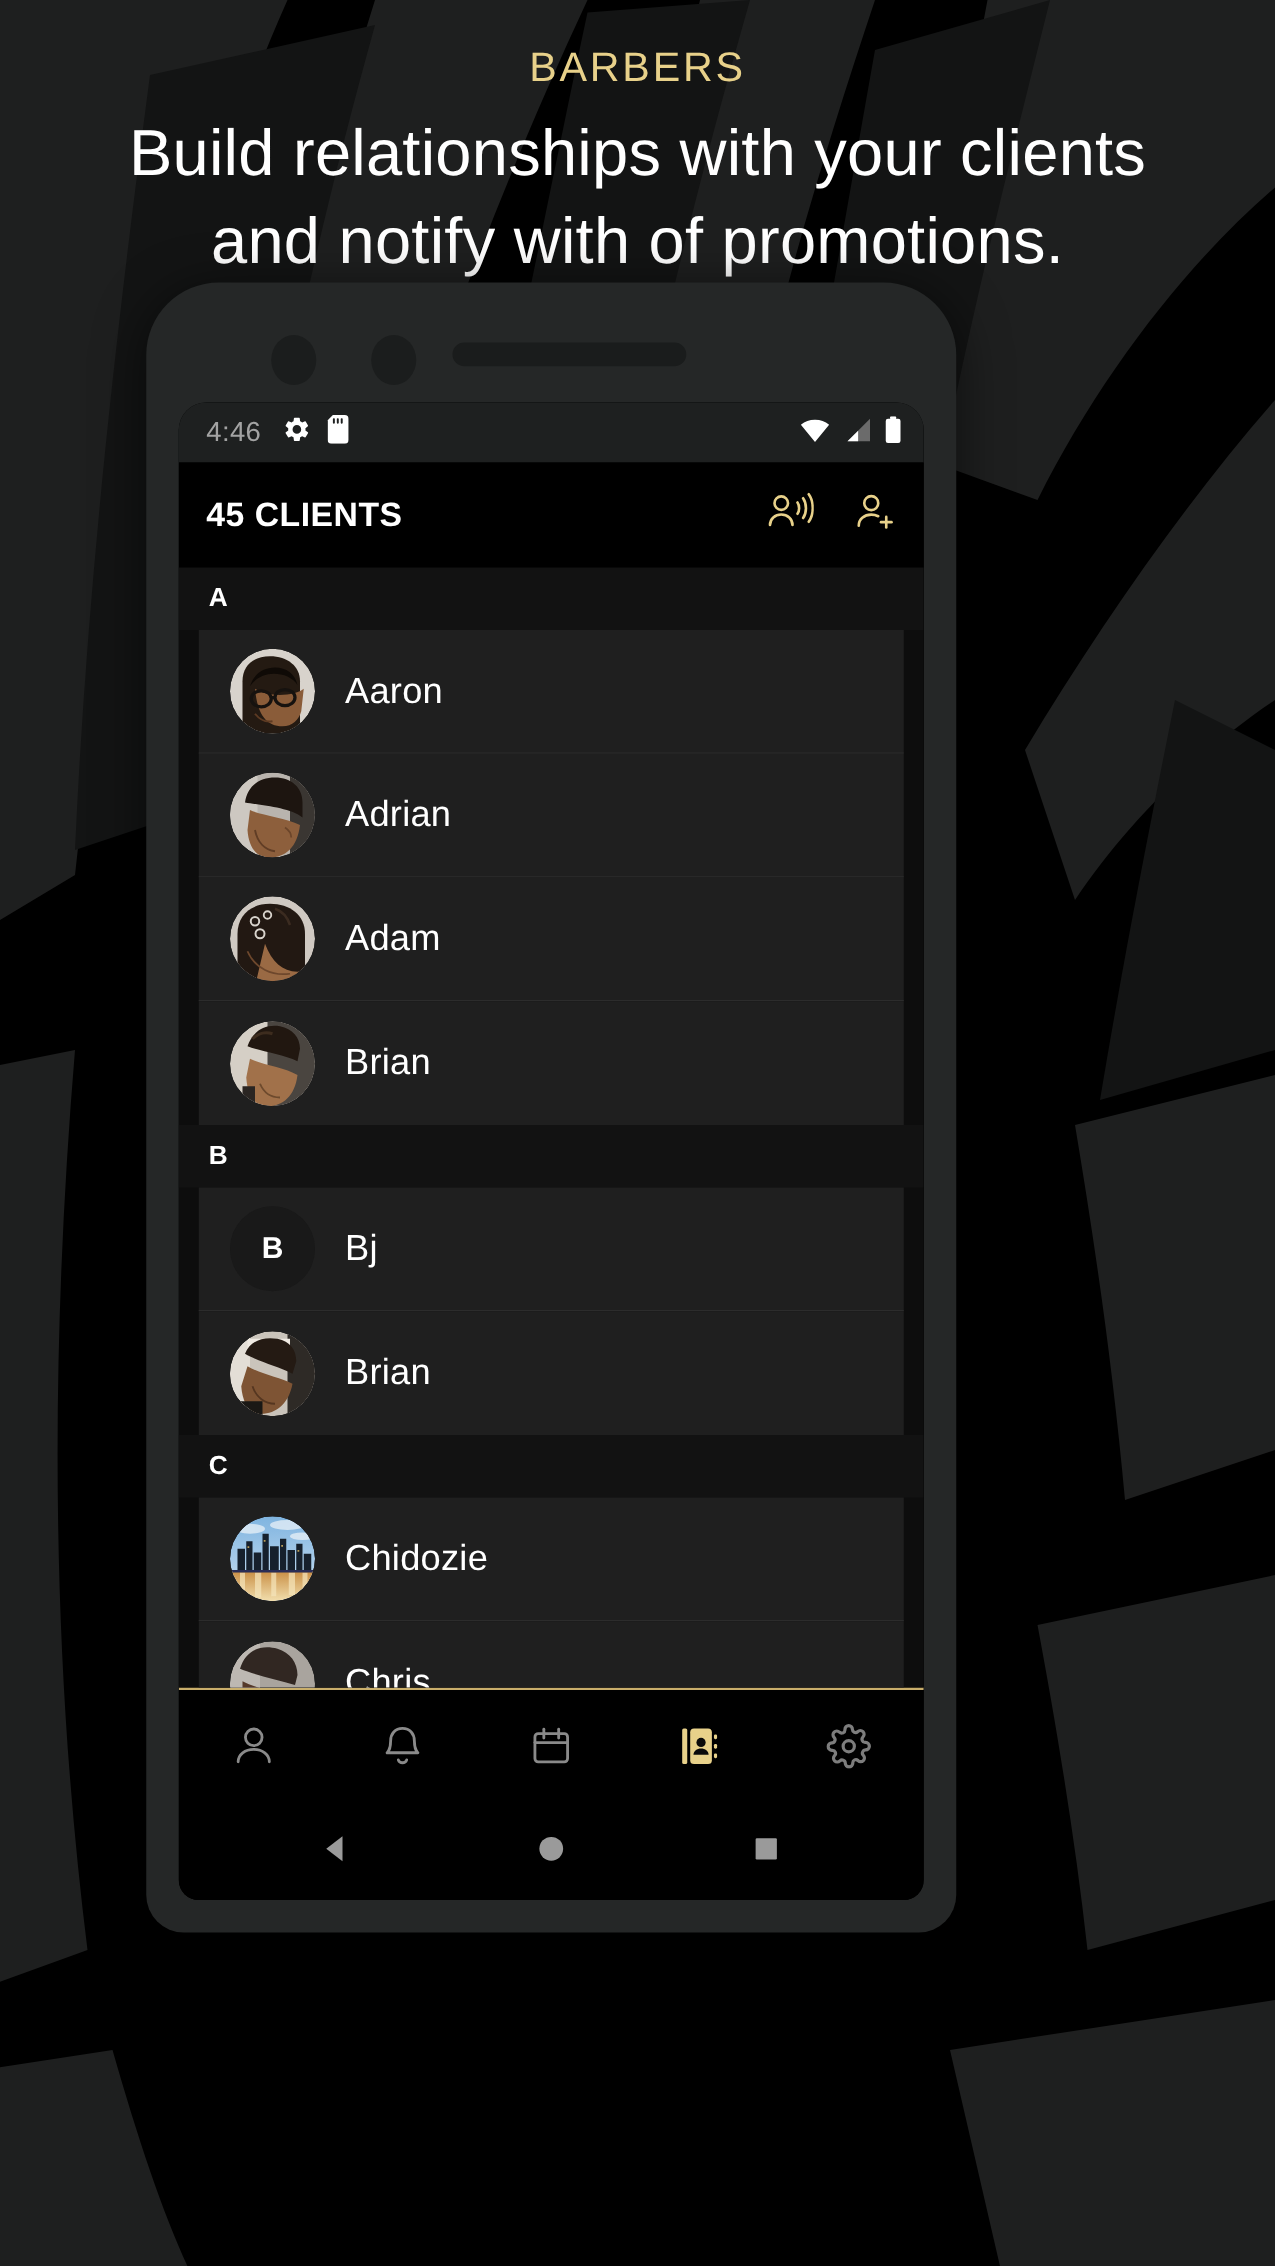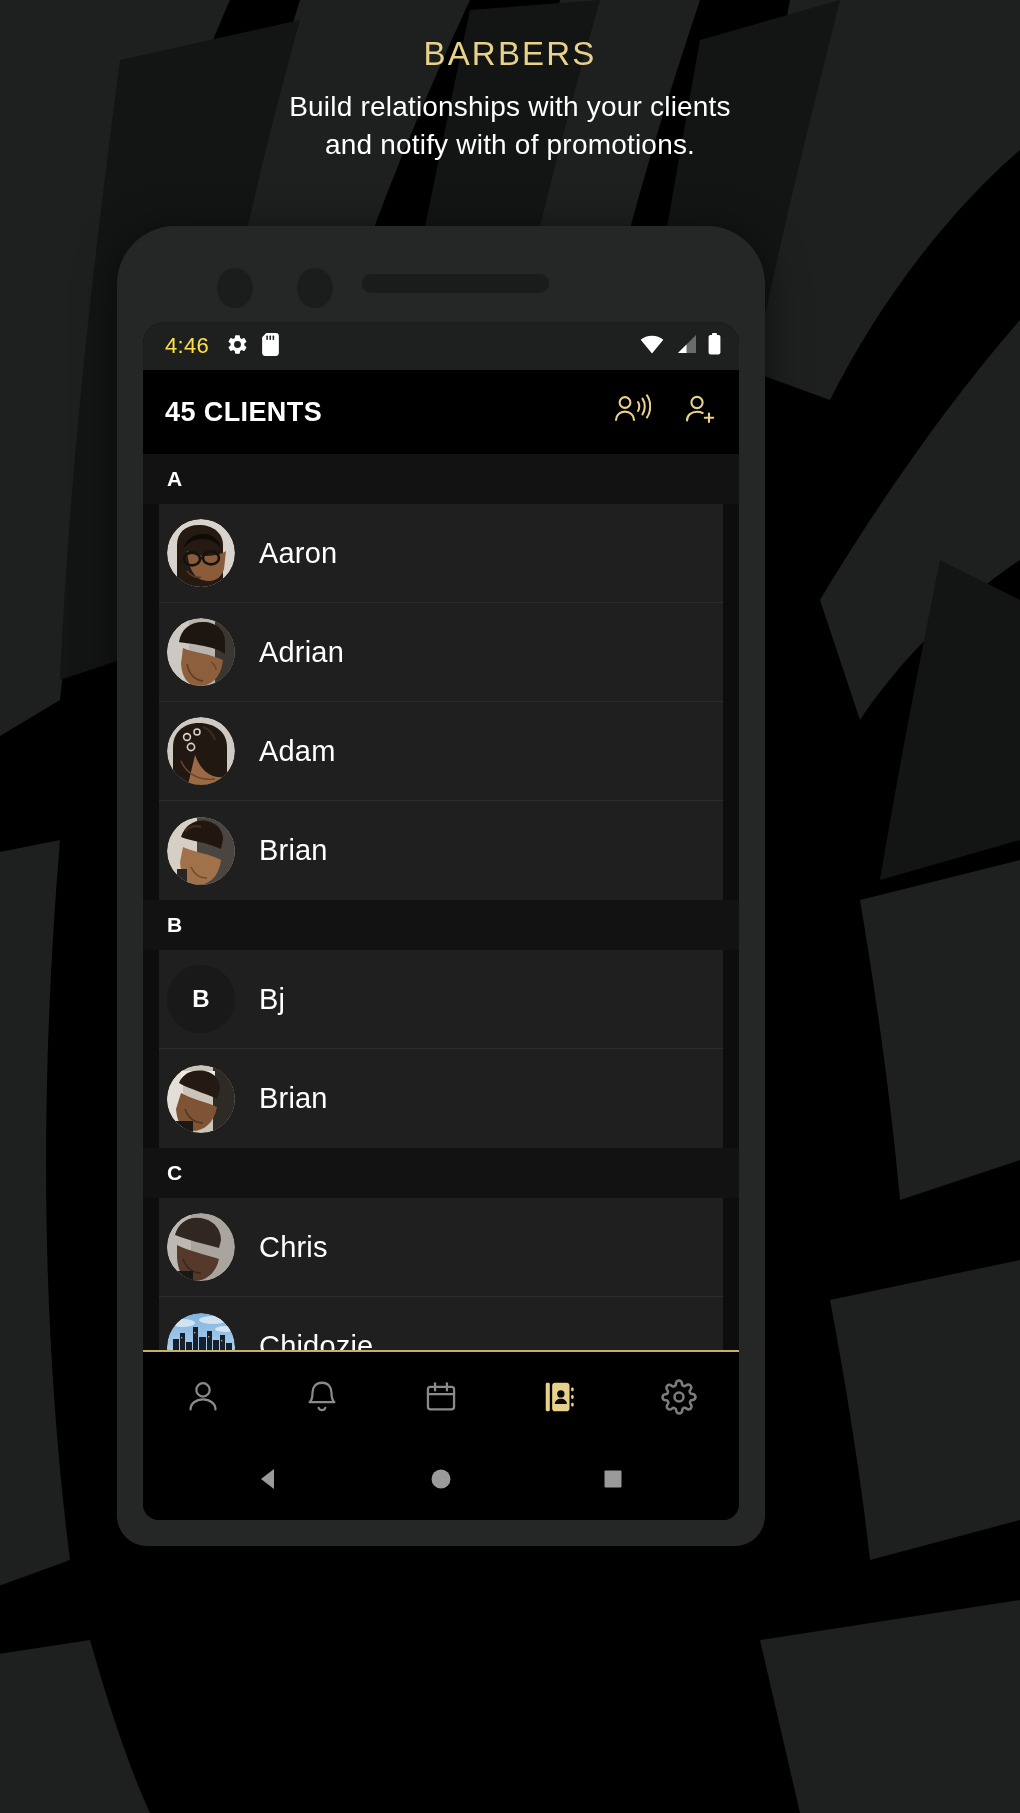--- a/index.html
+++ b/index.html
@@ -36,21 +36,21 @@
   }
   .promo-eyebrow {
     font-size: 33px;
     font-weight: 400;
     letter-spacing: 2.2px;
     color: #e8d18a;
     line-height: 1.1;
   }
   .promo-headline {
     margin-top: 16px;
-    font-size: 28px;
+    font-size: 52px;
     font-weight: 400;
     color: #ffffff;
     line-height: 1.35;
     letter-spacing: 0.2px;
     padding: 0 70px;
   }
 
   
   .phone {
     position: absolute;
@@ -100,21 +100,21 @@
   
   .statusbar {
     height: 48px;
     background: #1e2020;
     display: flex;
     align-items: center;
     padding: 0 18px 0 22px;
     flex: none;
   }
   .sb-time {
-    color: #fde047;
+    color: #a3a3a3;
     font-size: 22px;
     font-weight: 400;
     letter-spacing: .3px;
   }
   .sb-left-icons { display: flex; align-items: center; gap: 13px; margin-left: 17px; }
   .sb-right { margin-left: auto; display: flex; align-items: center; gap: 11px; }
   .sb-icon { display: block; }
 
   
   .appbar {
@@ -149,21 +149,21 @@
     padding: 13px 0 13px 24px;
     letter-spacing: .4px;
   }
   .rows { padding: 0 16px; }
   .row {
     display: flex;
     align-items: center;
     height: 99px;
     background: #1f1f1f;
     border-bottom: 1px solid #2c2c2c;
-    padding-left: 8px;
+    padding-left: 25px;
     cursor: pointer;
   }
   .row:last-child { border-bottom: none; }
   .avatar {
     width: 68px; height: 68px;
     border-radius: 50%;
     flex: none;
     overflow: hidden;
     position: relative;
     background: #1a1a1a;
@@ -446,40 +446,20 @@
                 <path d="M8 56h18v12H8Z" fill="#1a1815"></path>
               </g>
             </svg>
           </span>
           <span class="row-name">Brian</span>
         </div>
       </div>
 
       <div class="section-header">C</div>
       <div class="rows">
-        <div class="row">
-          <span class="avatar">
-            <svg viewBox="0 0 68 68">
-              <defs>
-                  <clipPath id="c7">
-                    <circle cx="34" cy="34" r="34"></circle>
-                  </clipPath>
-                </defs>
-              <g clip-path="url(#c7)">
-                <rect width="68" height="68" fill="#a9a49e"></rect>
-                <rect x="0" y="0" width="24" height="68" fill="#bdb8b2"></rect>
-                <path d="M8 22c4-14 16-20 30-16 10 3 16 11 16 21l-2 8c-14-4-32-8-44-13Z" fill="#312722"></path>
-                <path d="M10 32c12 6 30 10 42 14-3 14-13 22-25 22-11 0-16-10-17-23Z" fill="#55392a"></path>
-                <path d="M16 46c3 9 10 14 18 14" fill="none" stroke="#3b261b" stroke-width="1.5"></path>
-                <path d="M6 58h20v10H6Z" fill="#191714"></path>
-              </g>
-            </svg>
-          </span>
-          <span class="row-name">Chris</span>
-        </div>
         <div class="row">
           <span class="avatar">
             <svg viewBox="0 0 68 68">
               <defs>
                 <clipPath id="c6">
                     <circle cx="34" cy="34" r="34"></circle>
                   </clipPath>
                 <linearGradient id="sky" x1="0" y1="0" x2="0" y2="1">
                   <stop offset="0" stop-color="#7fb4e0"></stop>
                   <stop offset="1" stop-color="#cfe2f2"></stop>
@@ -520,20 +500,40 @@
                   <rect x="33" y="45" width="4" height="19"></rect>
                   <rect x="47" y="45" width="5" height="18"></rect>
                   <rect x="58" y="45" width="4" height="16"></rect>
                 </g>
                 <rect x="0" y="43" width="68" height="2" fill="#2a2d55"></rect>
               </g>
             </svg>
           </span>
           <span class="row-name">Chidozie</span>
         </div>
+        <div class="row">
+          <span class="avatar">
+            <svg viewBox="0 0 68 68">
+              <defs>
+                  <clipPath id="c7">
+                    <circle cx="34" cy="34" r="34"></circle>
+                  </clipPath>
+                </defs>
+              <g clip-path="url(#c7)">
+                <rect width="68" height="68" fill="#a9a49e"></rect>
+                <rect x="0" y="0" width="24" height="68" fill="#bdb8b2"></rect>
+                <path d="M8 22c4-14 16-20 30-16 10 3 16 11 16 21l-2 8c-14-4-32-8-44-13Z" fill="#312722"></path>
+                <path d="M10 32c12 6 30 10 42 14-3 14-13 22-25 22-11 0-16-10-17-23Z" fill="#55392a"></path>
+                <path d="M16 46c3 9 10 14 18 14" fill="none" stroke="#3b261b" stroke-width="1.5"></path>
+                <path d="M6 58h20v10H6Z" fill="#191714"></path>
+              </g>
+            </svg>
+          </span>
+          <span class="row-name">Chris</span>
+        </div>
       </div>
 
     </div>
 
     <div class="tabbar">
       <span class="tab">
         <svg width="38" height="38" viewBox="0 0 32 32" fill="none" stroke="#8a8a8a" stroke-width="1.9" stroke-linecap="round" stroke-linejoin="round">
           <circle cx="16" cy="10" r="5.6"></circle>
           <path d="M5.5 26.5c0-5 4.7-8.4 10.5-8.4s10.5 3.4 10.5 8.4"></path>
         </svg>

